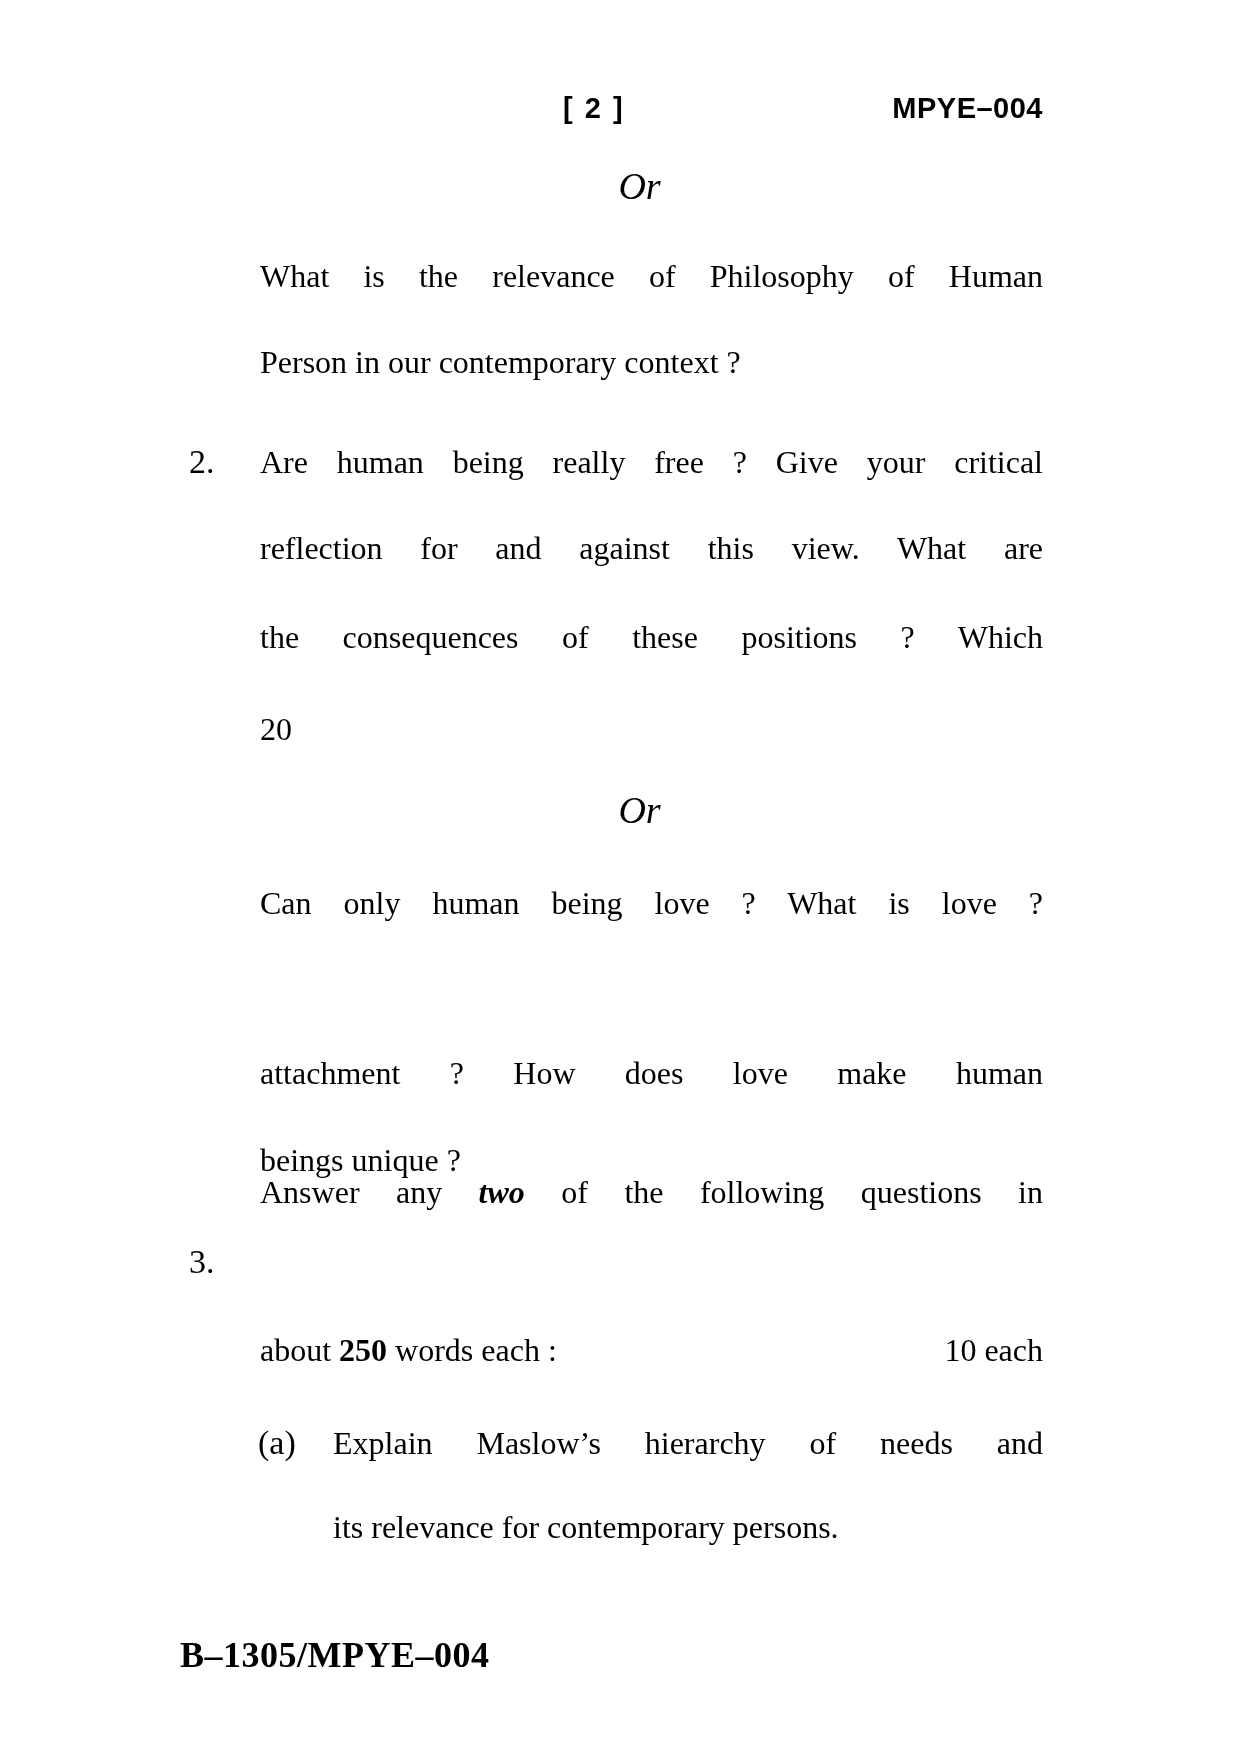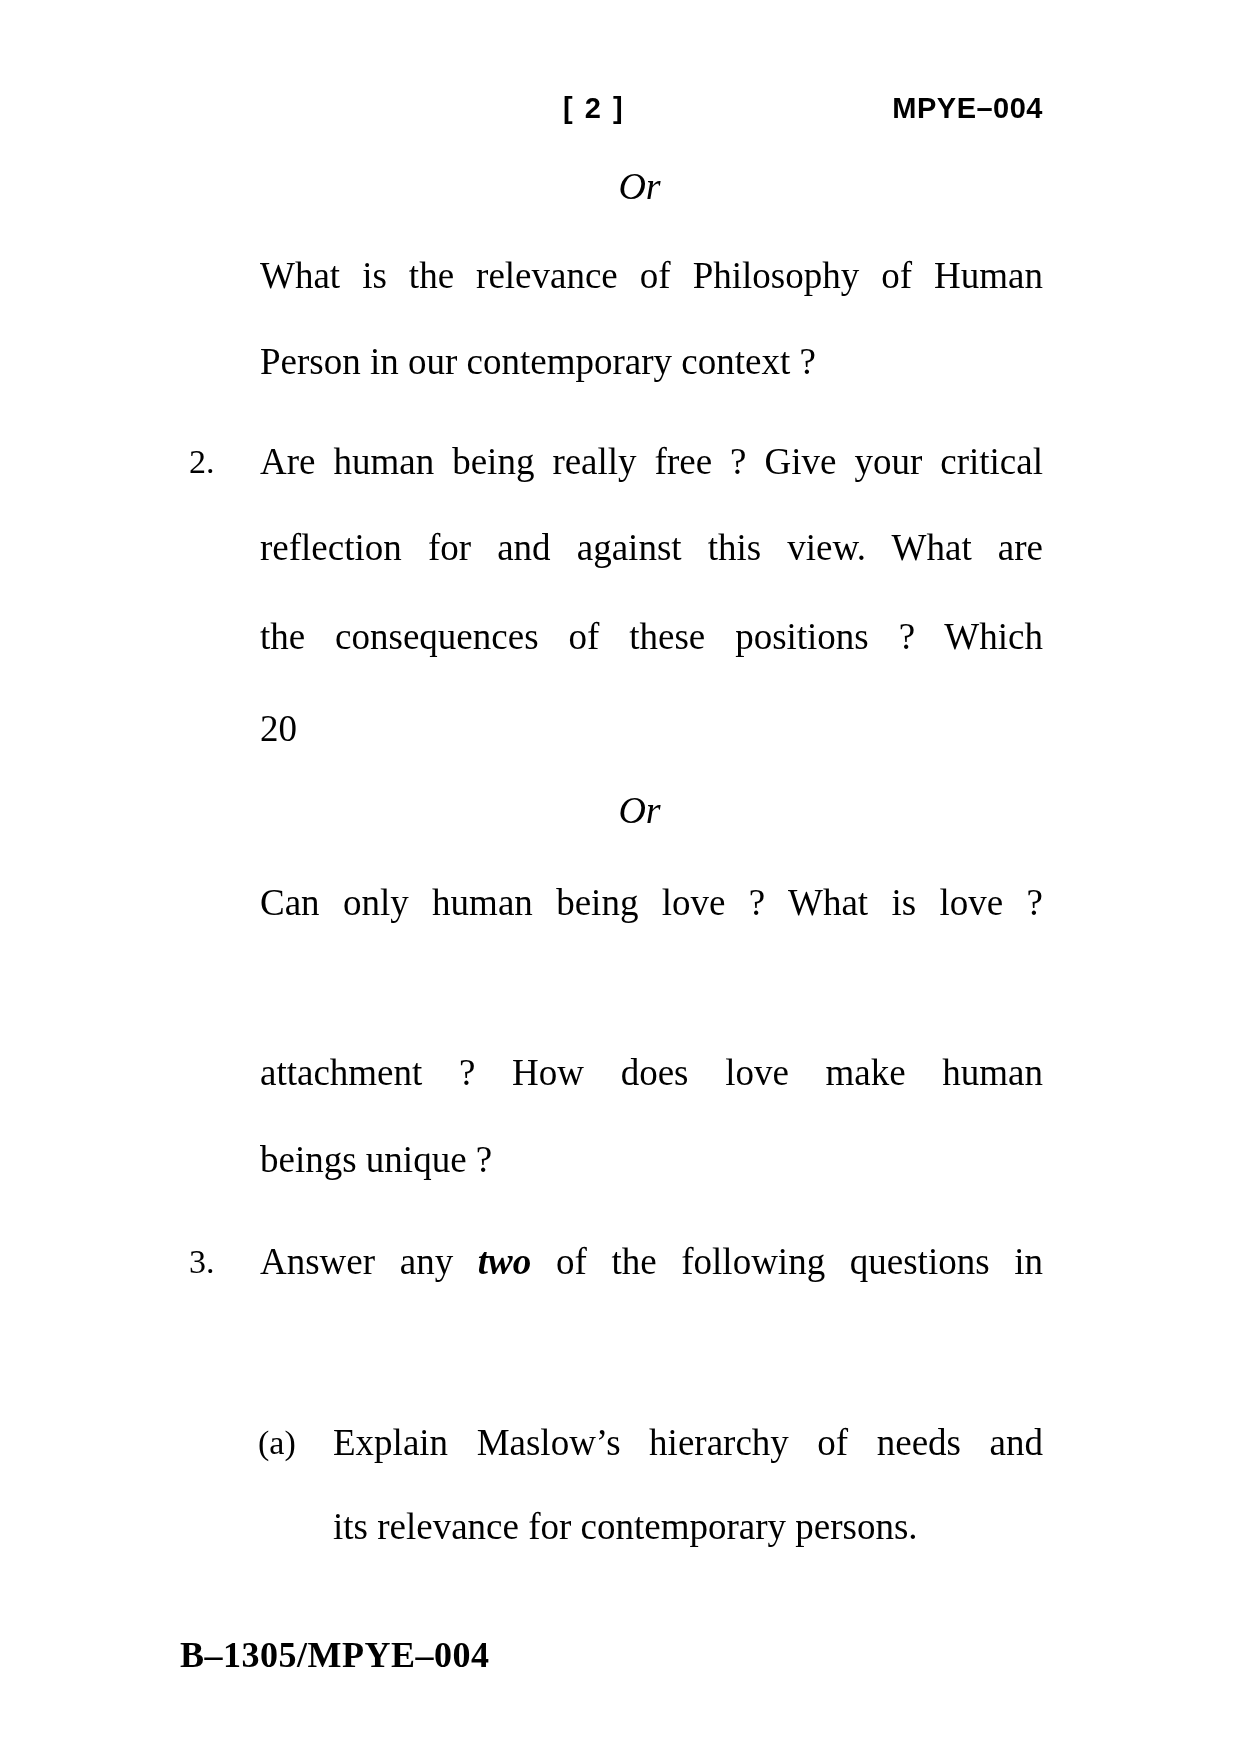--- a/index.html
+++ b/index.html
@@ -20,21 +20,21 @@
   .hdr.pagenum{left:563px;letter-spacing:2px;}
   .hdr.course{right:198px;letter-spacing:0.5px;}
   
   .or{
     position:absolute;left:0;width:100%;height:60px;line-height:60px;
     text-align:center;font-style:italic;font-size:38px;margin-left:19px;
   }
   
   .line{
     position:absolute;height:86px;line-height:86px;
-    font-size:37px;overflow:hidden;white-space:normal;
+    font-size:32px;overflow:hidden;white-space:normal;
   }
   .main{left:260px;width:783px;}
   .sub{left:333px;width:710px;}
   .j{text-align:justify;}
   .j::after{content:"";display:inline-block;width:100%;height:0;}
   .markline{display:flex;justify-content:space-between;}
   .qnum{position:absolute;left:189px;height:86px;line-height:86px;font-size:34px;}
   .sublabel{position:absolute;left:258px;height:86px;line-height:86px;font-size:34px;}
   .bi{font-weight:bold;font-style:italic;}
   .b{font-weight:bold;}
@@ -65,21 +65,25 @@
     <span>20</span>
   </div>
 
   <div class="or" style="top:780px">Or</div>
 
   <div class="line main j" style="top:860px">Can only human being love ? What is love ?</div>
   <div class="line main j" style="top:1030px">attachment ? How does love make human</div>
   <div class="line main" style="top:1117px">beings unique ?</div>
 
   <div class="qnum" style="top:1219px">3.</div>
-  <div class="line main j" style="top:1219px"><span>Answer any </span><span class="bi">two</span><span> of the following questions in</span></div>
+  <div class="line main j" style="top:1149px"><span>Answer any </span><span class="bi">two</span><span> of the following questions in</span></div>
+  <div class="line main markline" style="top:1307px">
+    <span><span>about </span><span class="b">250</span><span> words each :</span></span>
+    <span>10 each</span>
+  </div>
 
   <div class="sublabel" style="top:1400px">(a)</div>
   <div class="line sub j" style="top:1400px">Explain Maslow’s hierarchy of needs and</div>
   <div class="line sub" style="top:1484px">its relevance for contemporary persons.</div>
 
   <div class="footer">B–1305/MPYE–004</div>
 
 </div>
 
 </body></html>

